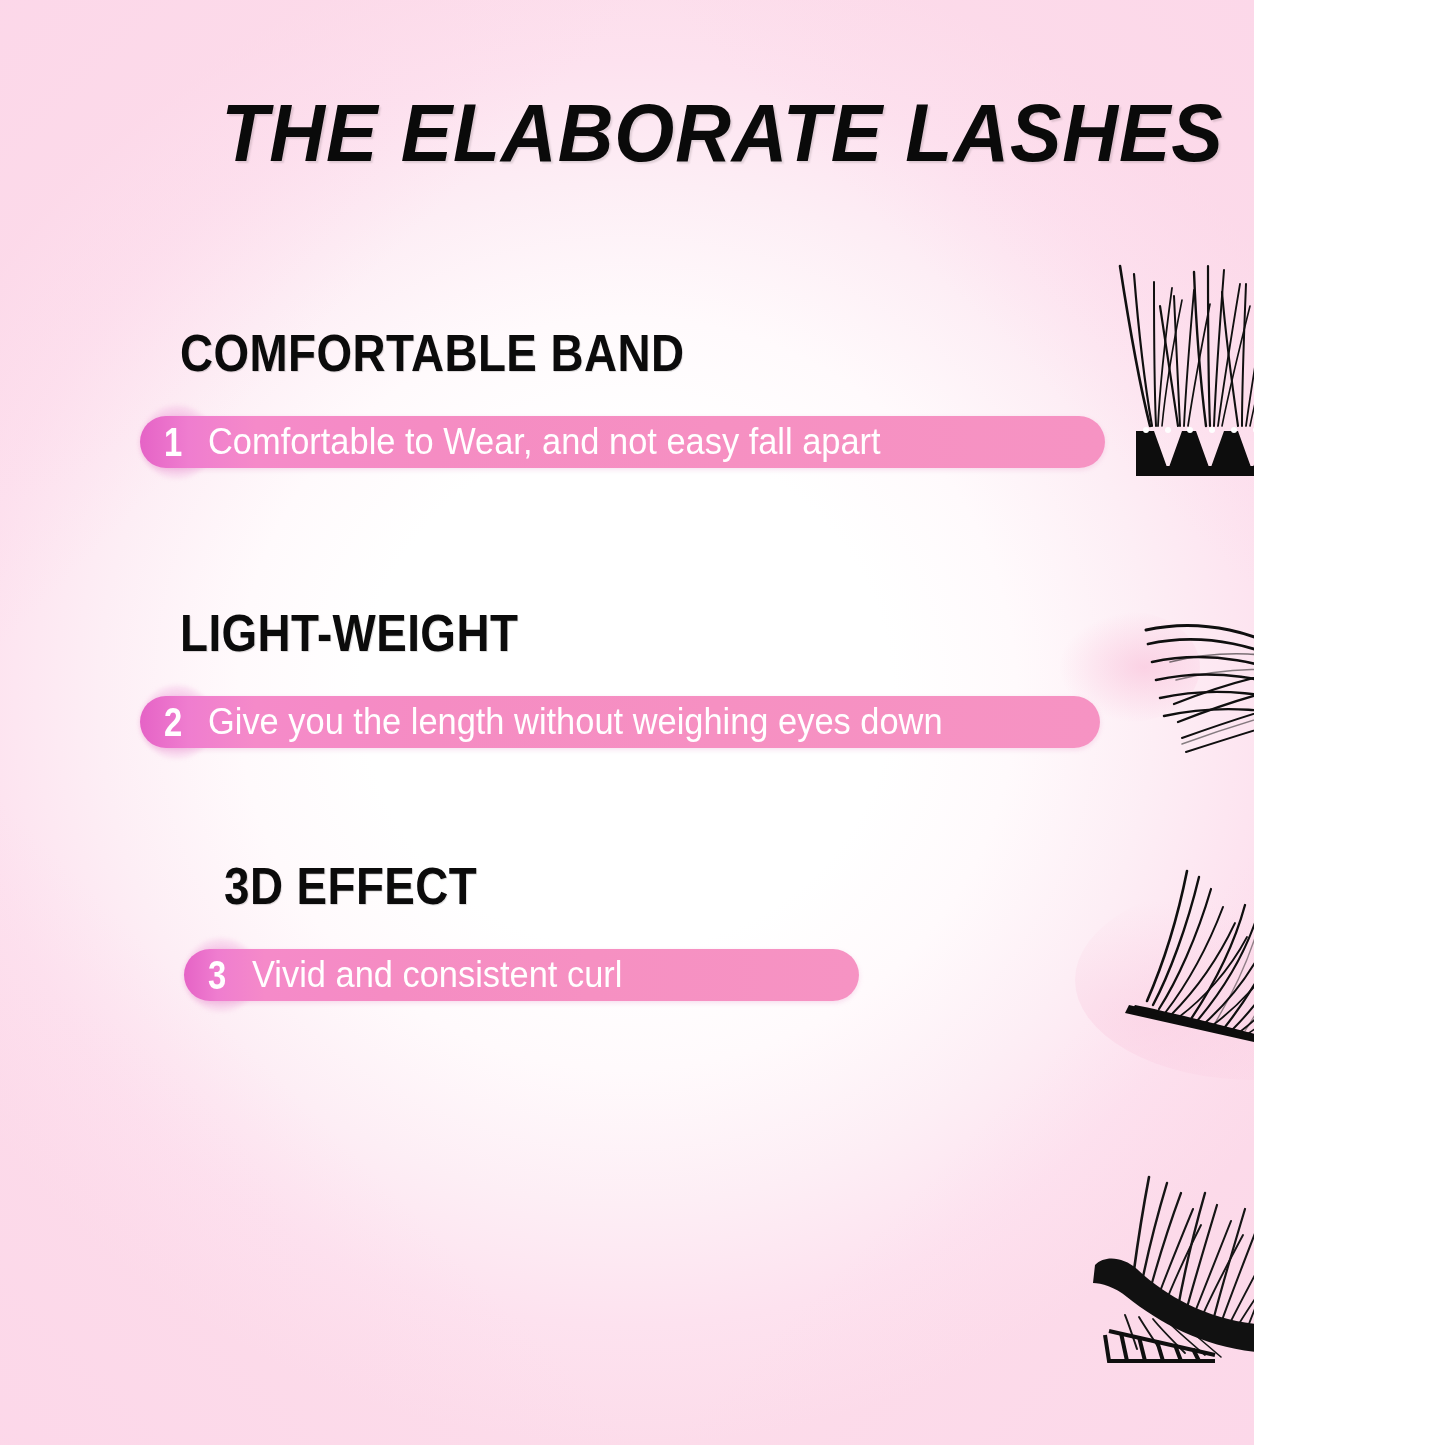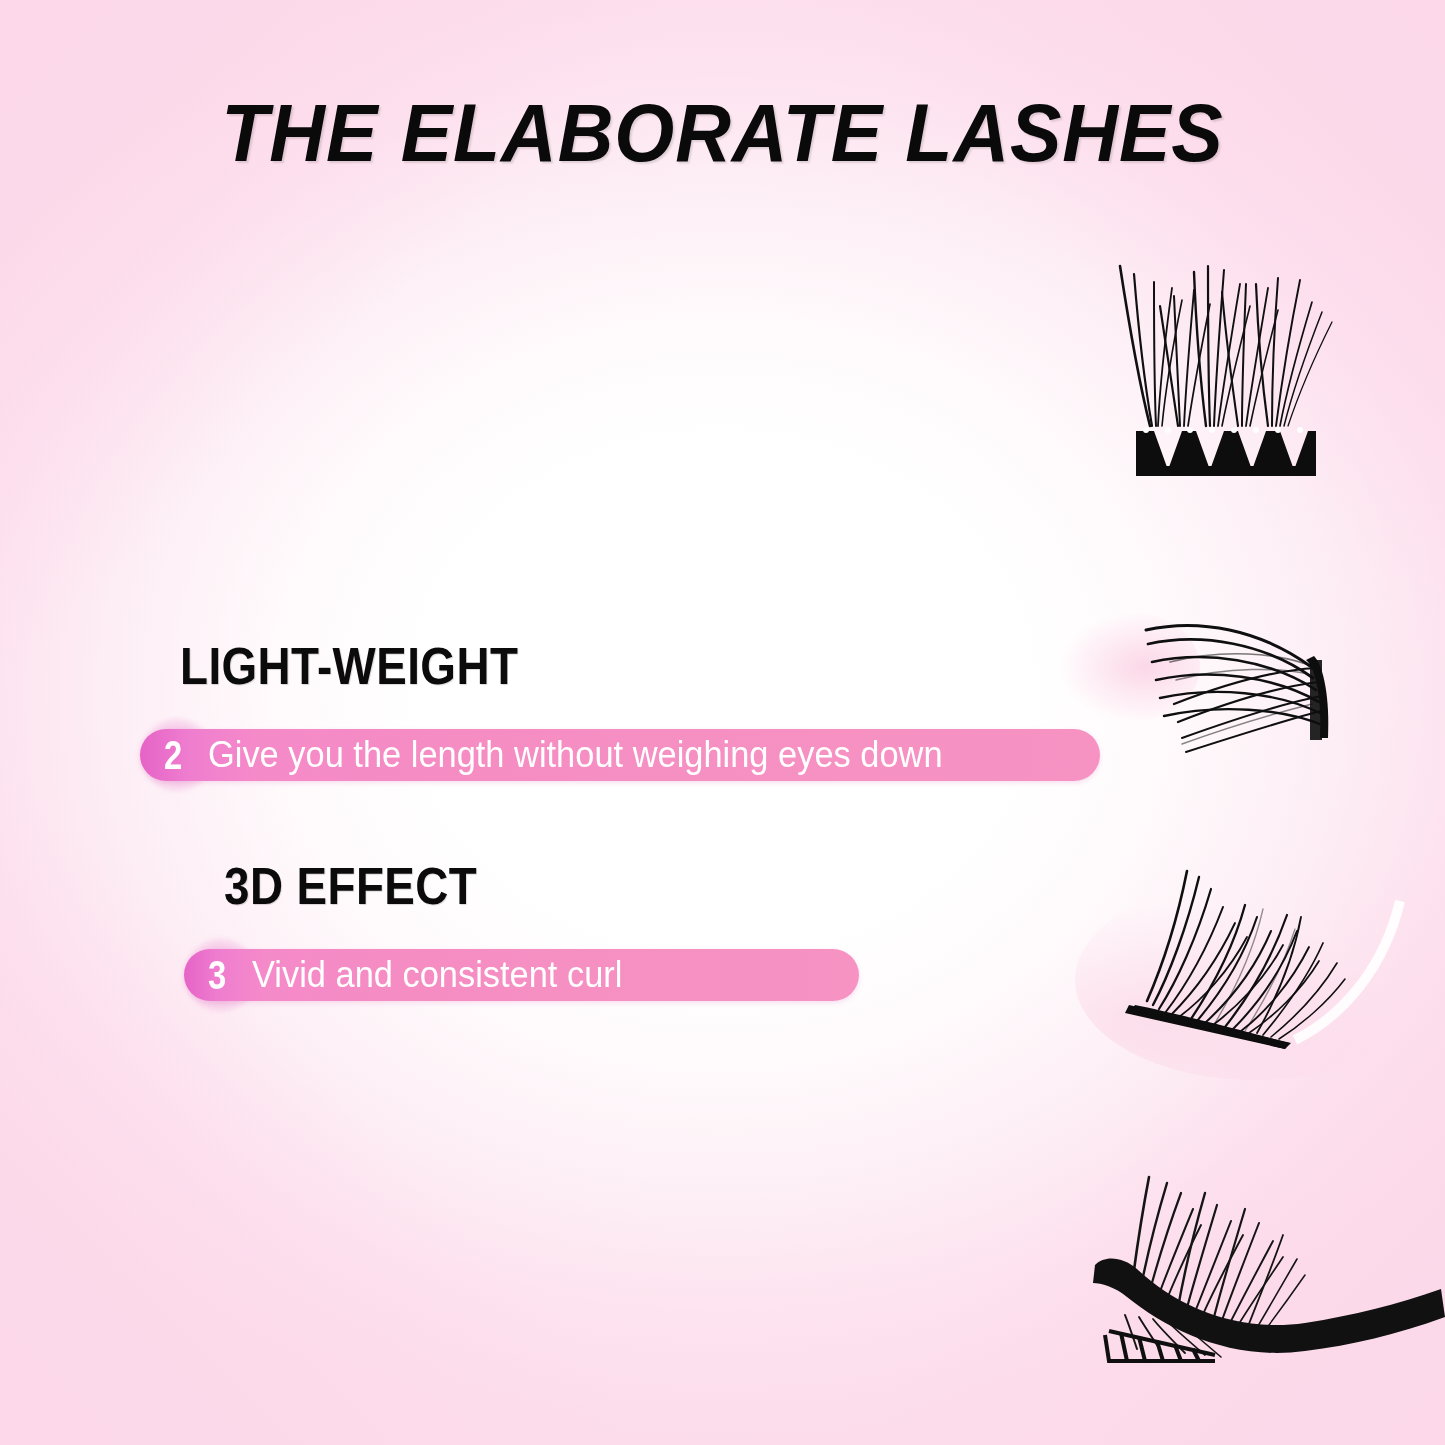--- a/index.html
+++ b/index.html
@@ -9,21 +9,21 @@
   }
   body {
     width: 1445px;
     height: 1445px;
     overflow: hidden;
     font-family: "Liberation Sans", "DejaVu Sans", sans-serif;
   }
 
   #poster {
     position: relative;
-    width: 1445px;
+    width: 1254px;
     height: 1445px;
     background:
       radial-gradient(ellipse 62% 52% at 50% 48%,
         #ffffff 0%,
         #ffffff 34%,
         #fffafc 50%,
         #fdeef5 68%,
         #fde2ef 84%,
         #fcdcea 100%);
     overflow: hidden;
@@ -175,22 +175,32 @@
     pointer-events: none;
   }
 </style>
 </head>
 <body>
 
 <div id="poster">
 
   <div class="title">THE ELABORATE LASHES</div>
 
-
-  <div class="feature" style="top:638px;">
+  <div class="feature" style="top:325px;">
+    <div class="feature-heading">COMFORTABLE BAND</div>
+    <div class="pill-wrap" style="width:965px;">
+      <div class="badge-glow"></div>
+      <div class="pill" style="width:965px;">
+        <div class="badge-num">1</div>
+        <div class="pill-text">Comfortable to Wear, and not easy fall apart</div>
+      </div>
+    </div>
+  </div>
+
+  <div class="feature" style="top:605px;">
     <div class="feature-heading">LIGHT-WEIGHT</div>
     <div class="pill-wrap" style="width:960px;">
       <div class="badge-glow"></div>
       <div class="pill" style="width:960px;">
         <div class="badge-num">2</div>
         <div class="pill-text">Give you the length without weighing eyes down</div>
       </div>
     </div>
   </div>
 

